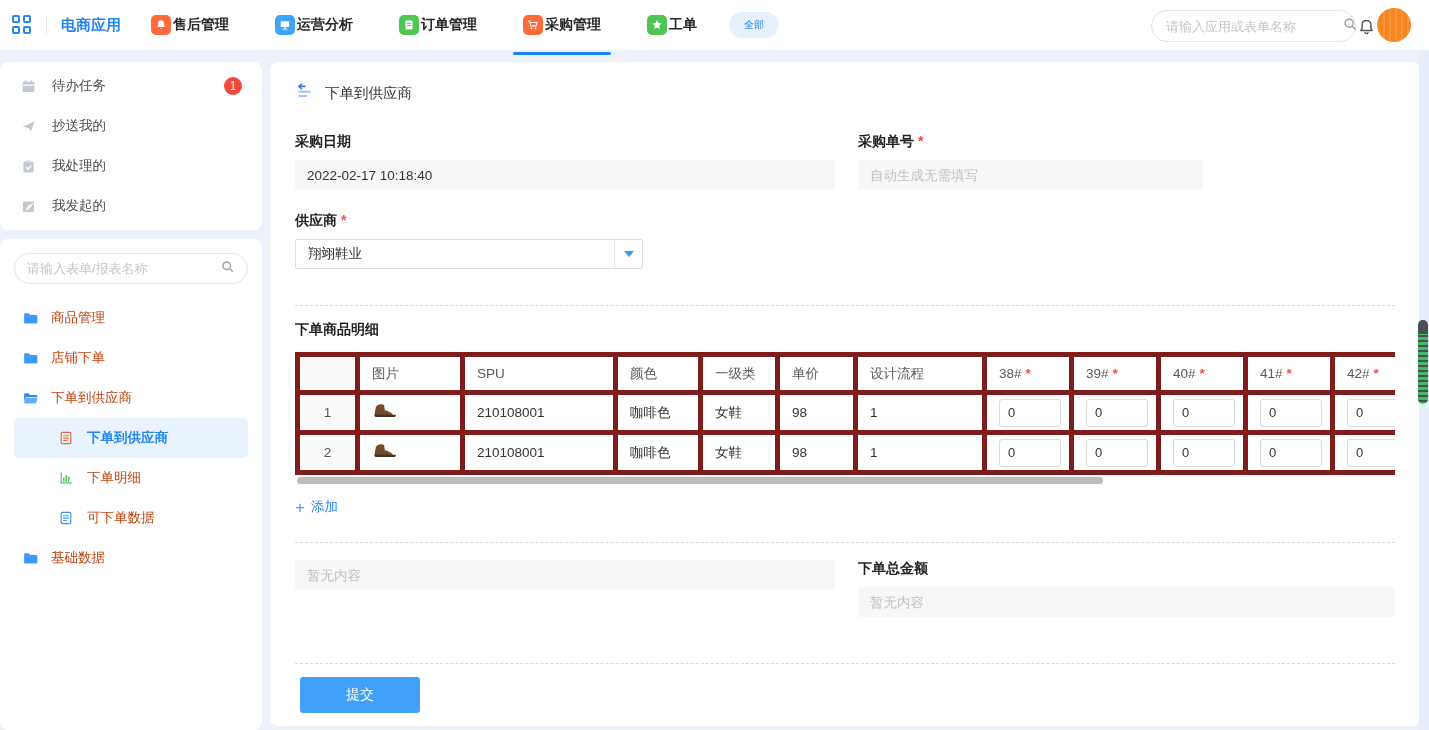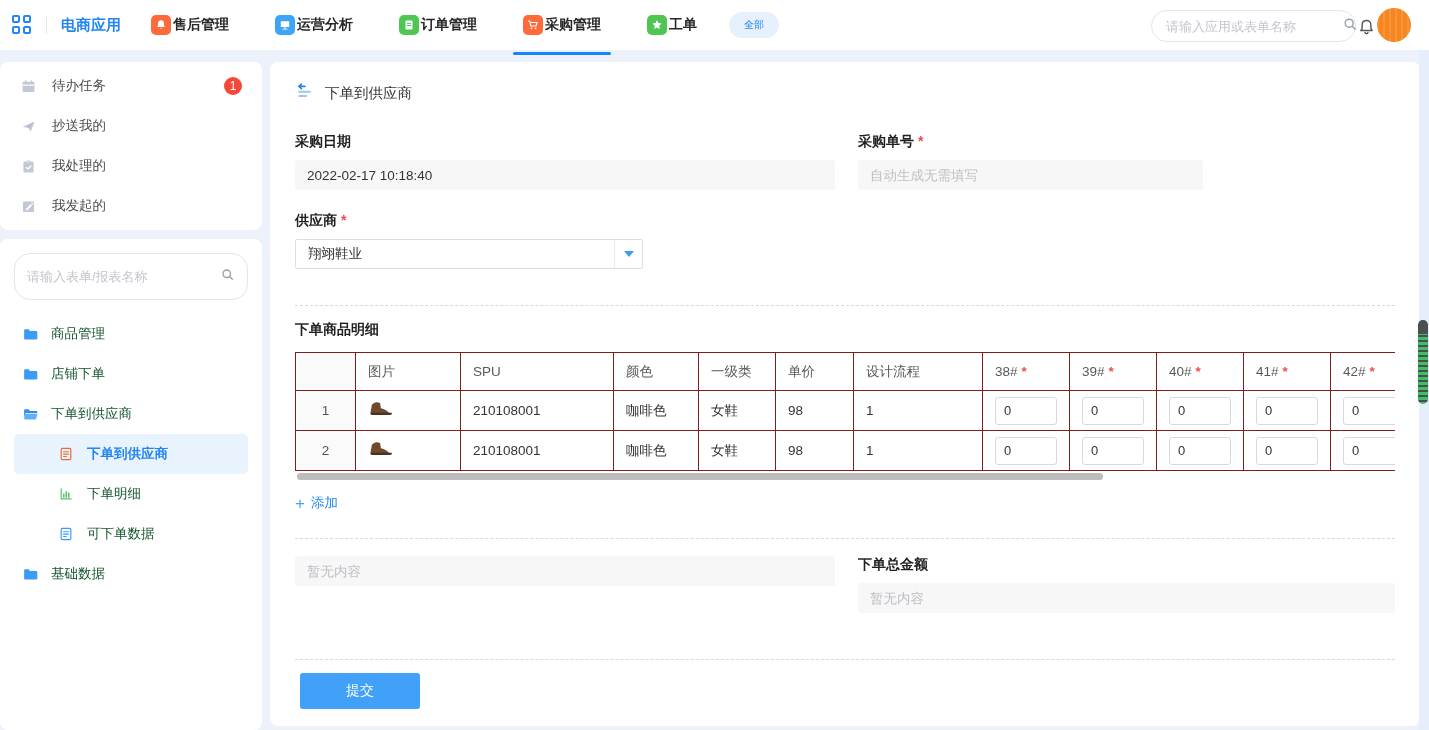--- a/index.html
+++ b/index.html
@@ -41,30 +41,30 @@
   .side-card { background:#fff; border-radius:8px; }
   .side-card.tasks { padding:4px 0; }
   .task-item { height:40px; display:flex; align-items:center; padding:0 20px;
     cursor:pointer; }
   .task-item .ic { width:17px; height:17px; margin-right:15px; flex:0 0 auto; }
   .task-label { font-size:13.5px; color:#4c4c4c; }
   .badge { margin-left:auto; min-width:18px; height:18px; border-radius:9px;
     background:#f5483b; color:#fff; font-size:12px; display:flex; align-items:center;
     justify-content:center; padding:0 5px; }
   .side-card.tree { flex:1; padding:14px 0 0 0; }
-  .side-search { margin:0 14px 14px 14px; height:47px; border:1px solid #e2e5ea;
+  .side-search { margin:0 14px 14px 14px; height:31px; border:1px solid #e2e5ea;
     border-radius:16px; display:flex; align-items:center; padding:0 12px;justify-content:center; }
   .side-search input { border:none; outline:none; flex:1; font-size:13px;
     background:transparent; font-family:inherit; }
   .side-search input::placeholder { color:#c3c6cc; }
   .tree-row { height:40px; margin:0 14px; padding-left:8px; display:flex;
     align-items:center; border-radius:5px; cursor:pointer; }
   .tree-row .ic { width:17px; height:17px; margin-right:12px; flex:0 0 auto; }
   .tree-row.child { padding-left:44px; }
-  .tree-label { font-size:13.5px; color:#14532d; }
+  .tree-label { font-size:13.5px; color:#c2410c; }
   .tree-row.active { background:#e9f3fe; }
   .tree-row.active .tree-label { color:#2386f2; font-weight:bold; }
 
   
   .main { flex:1; background:#fff; border-radius:8px; margin:0 9px 4px 8px;
     padding:20px 25px; position:relative; overflow:hidden; }
   .main-head { display:flex; align-items:center; gap:11px; margin-bottom:28px; }
   .main-title { font-size:14.5px; color:#333; }
   .form-row { display:flex; margin-bottom:22px; }
   .col-l { width:540px; margin-right:23px; flex:0 0 540px; }
@@ -82,21 +82,21 @@
   .select-caret { width:28px; height:100%; border-left:1px solid #e6e9ee;
     display:flex; align-items:center; justify-content:center; }
   .caret-down { width:0; height:0; border-left:5px solid transparent;
     border-right:5px solid transparent; border-top:6px solid #3b9cf5; }
   .dashed { border-top:1px dashed #d9d9d9; margin:0 0 0 0; }
   .sec-title { font-size:14px; font-weight:bold; color:#1f1f1f;
     margin:15px 0 13px 0; }
 
   .table-wrap { width:1100px; overflow:hidden; }
   table { border-collapse:collapse; table-layout:fixed; width:1122px; }
-  th,td { border:1px solid #7f1d1d; font-weight:normal; text-align:left;
+  th,td { border:5px solid #7f1d1d; font-weight:normal; text-align:left;
     padding:0 12px; font-size:13.5px; color:#333; overflow:hidden;
     white-space:nowrap; }
   th { height:38px; color:#595959; }
   td { height:40px; }
   .cell-idx { background:#fafafa; text-align:center; color:#555; }
   .size-input { width:62px; height:28px; border:1px solid #d9d9d9; border-radius:3px;
     padding:0 8px; font-size:13px; color:#333; outline:none; font-family:inherit; }
   .hscroll { height:7px; margin-top:2px; position:relative; width:1100px; }
   .hscroll .thumb { position:absolute; left:2px; top:0; width:806px; height:7px;
     background:#bdbdbd; border-radius:4px; }

